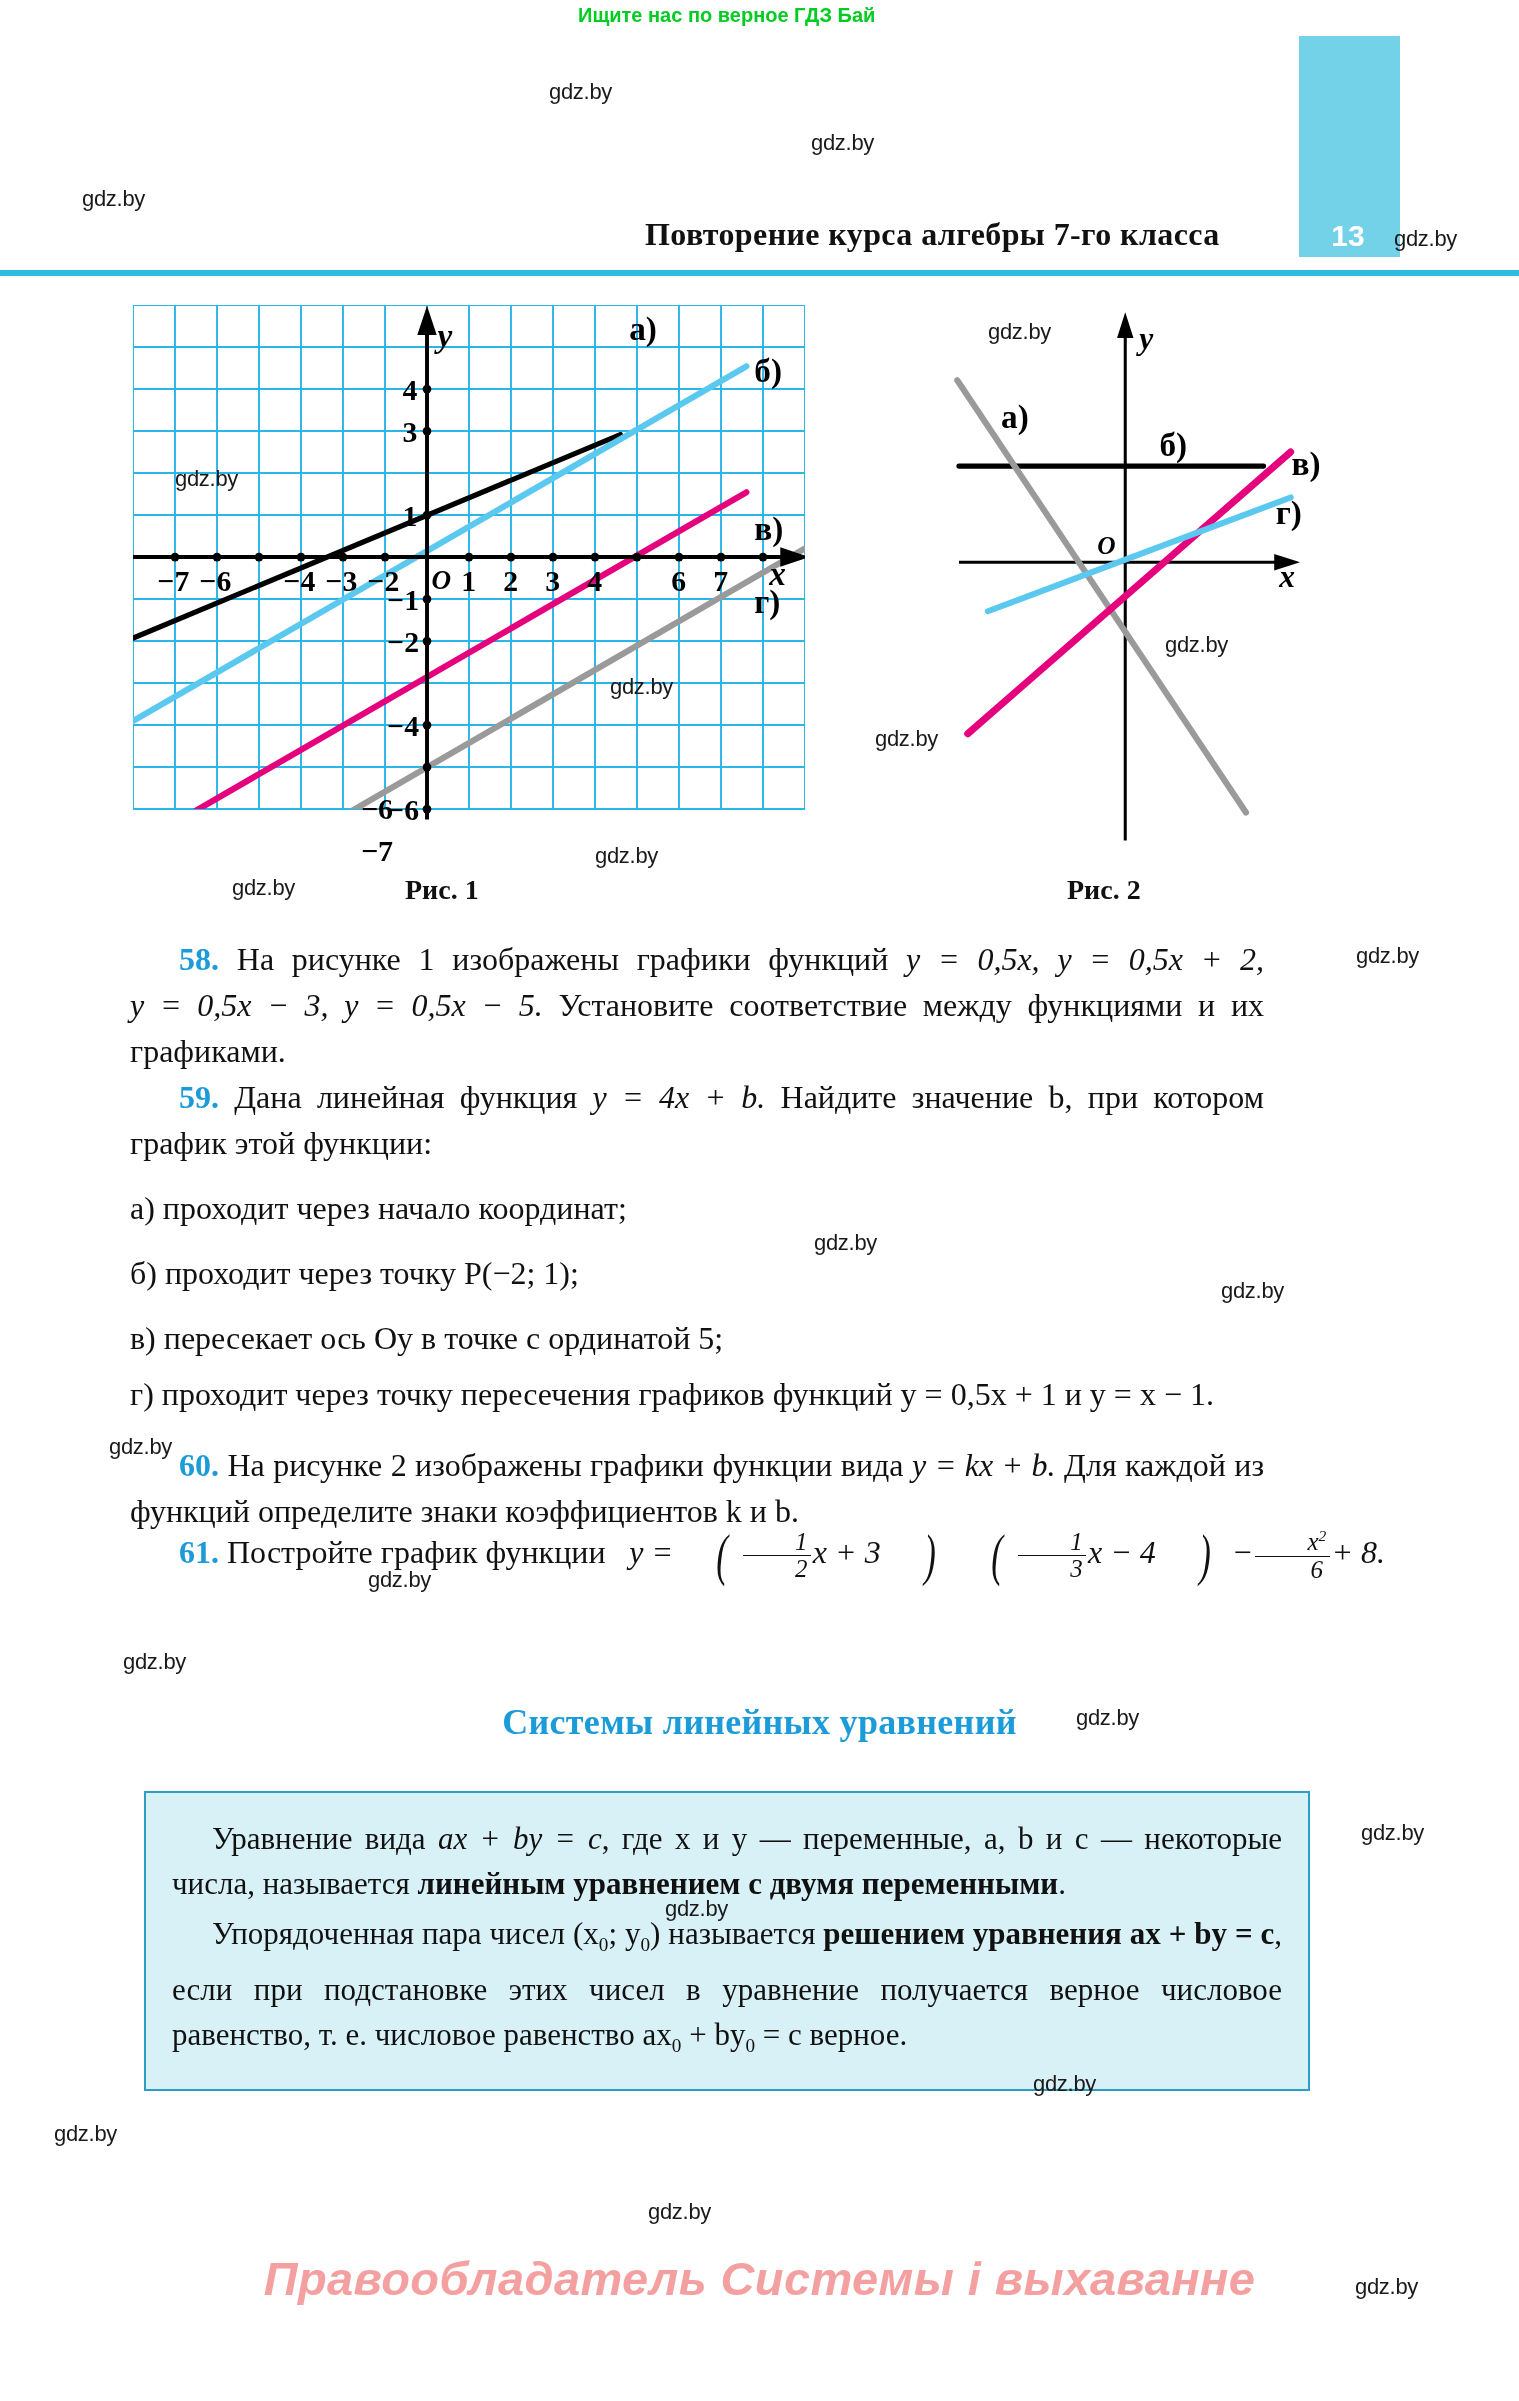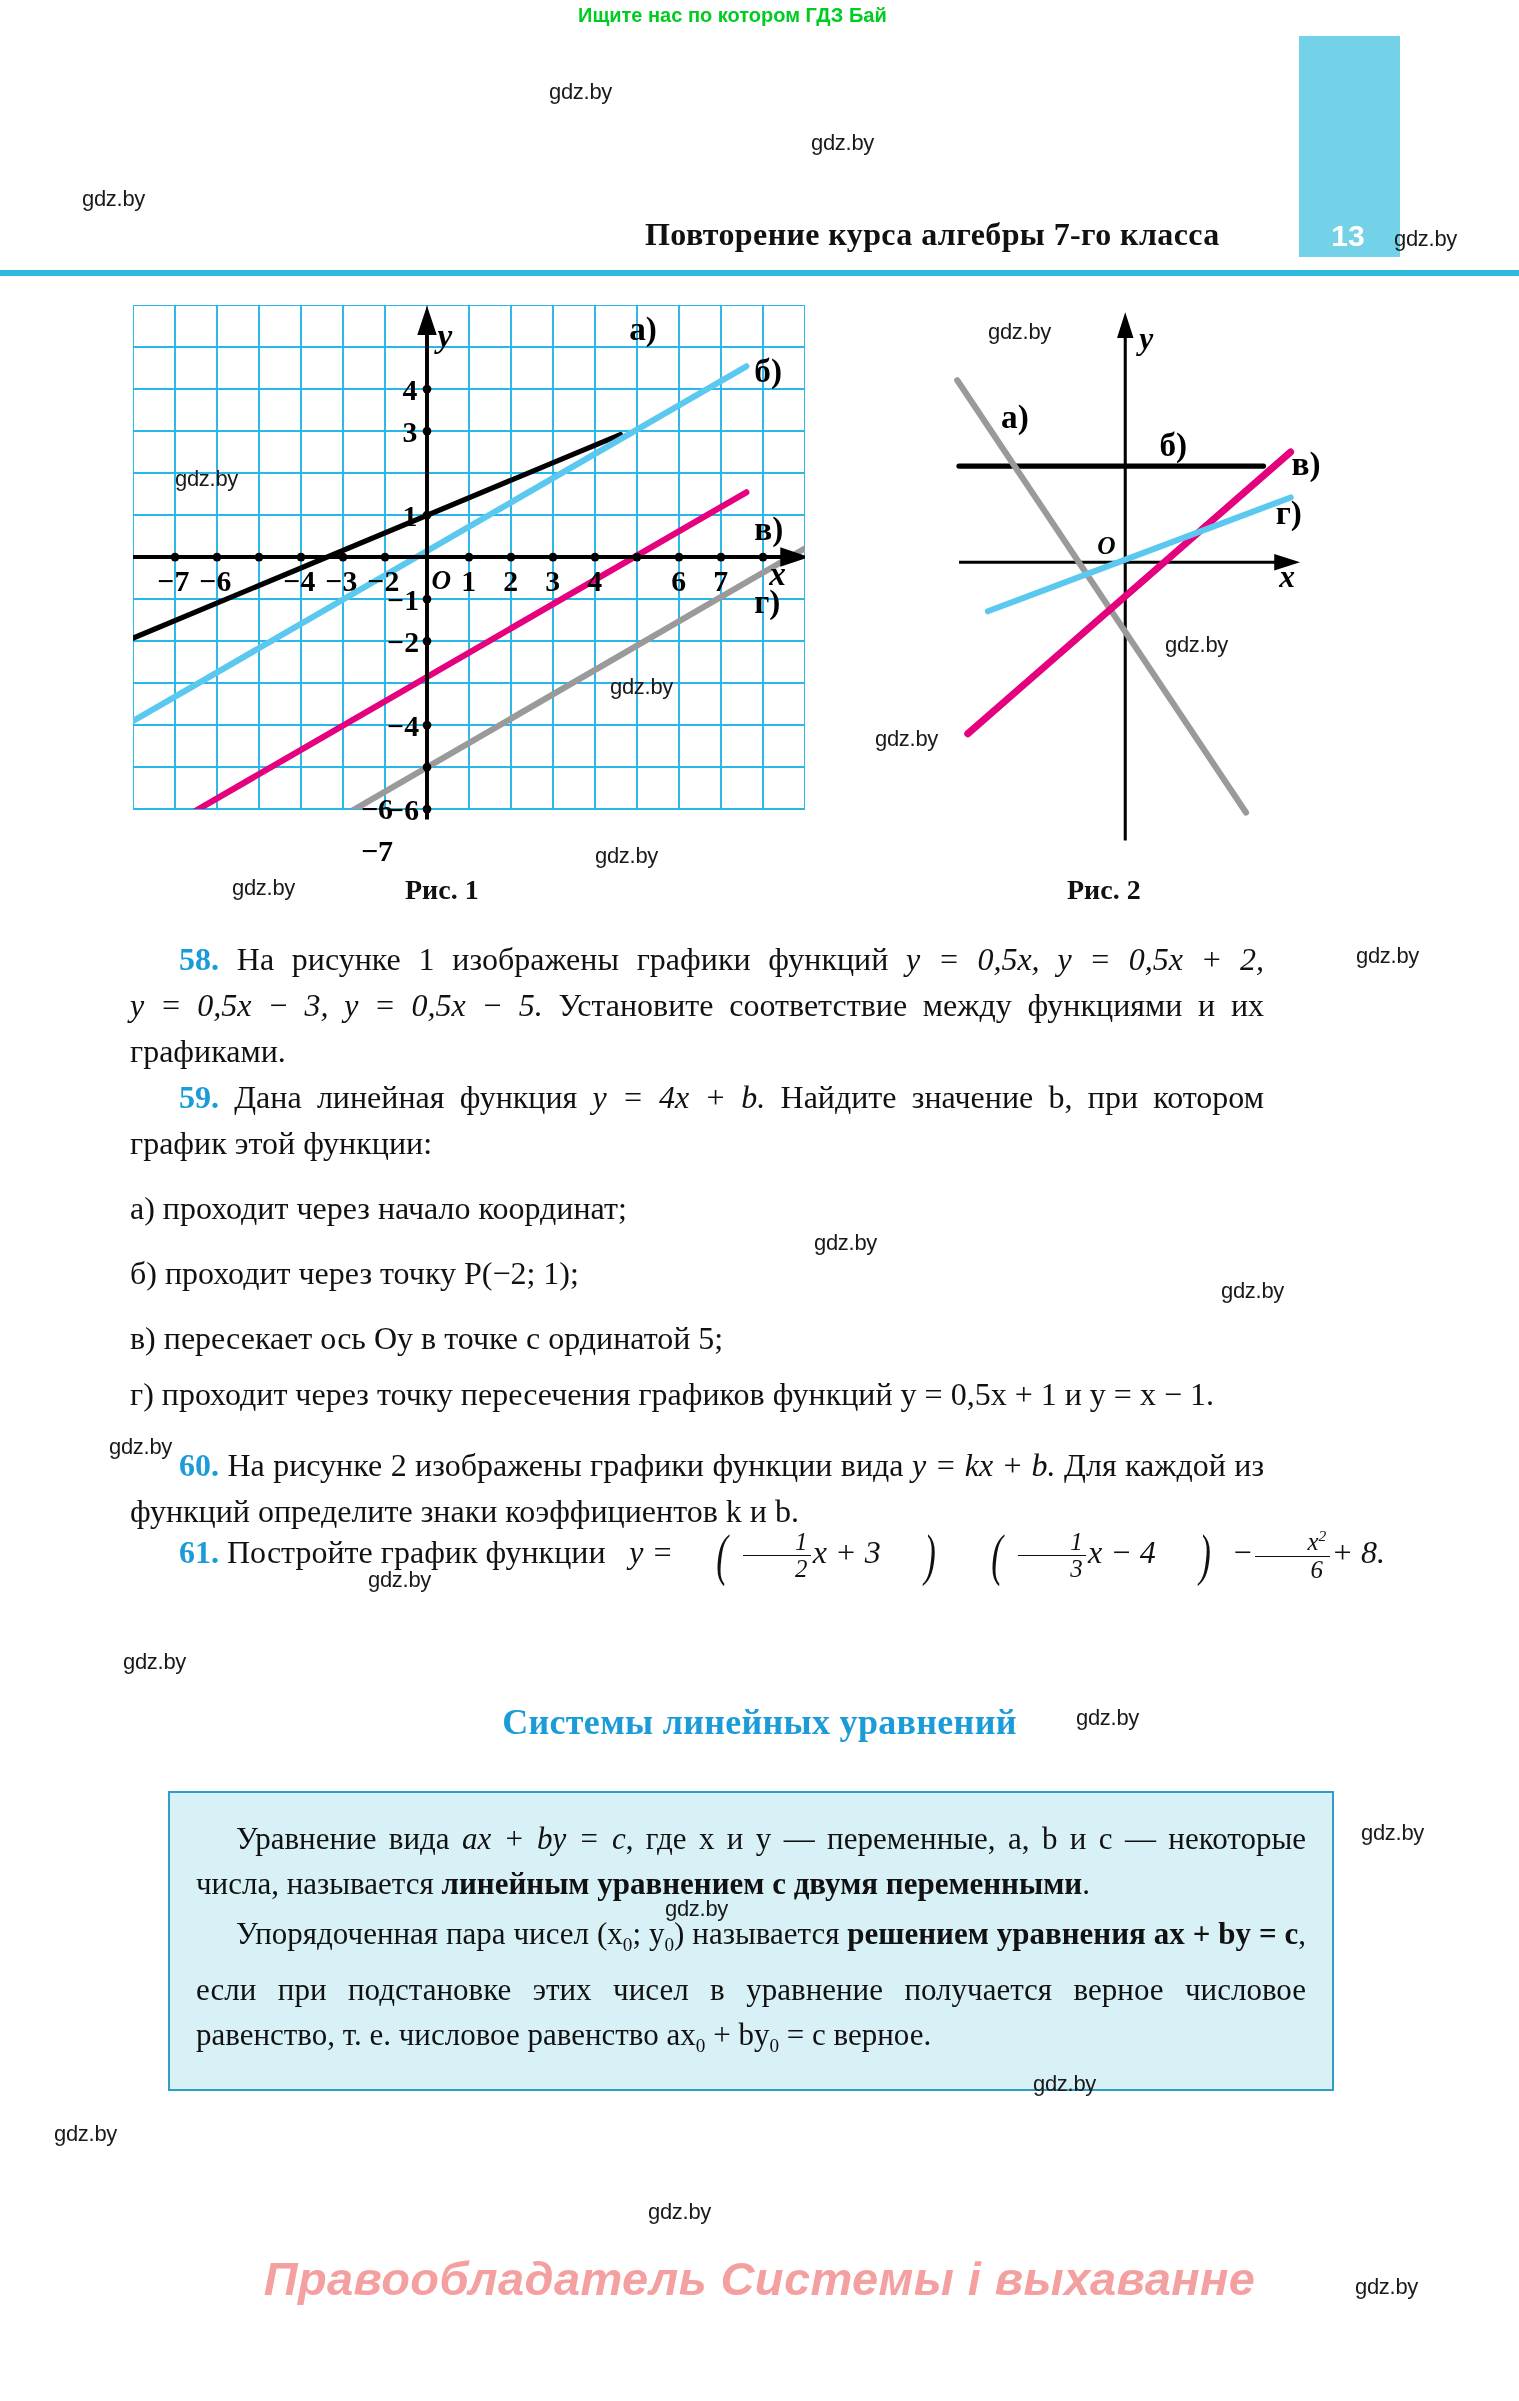--- a/index.html
+++ b/index.html
@@ -42,21 +42,21 @@
      text-justify:inter-word;margin:0;}
   .num{color:#1b9cd8;font-weight:bold;}
   .it{font-style:italic;}
   .nowrap{white-space:nowrap;}
 
   .sect-title{position:absolute;left:0;top:1701px;width:1519px;text-align:center;
      font-size:36px;font-weight:bold;color:#1b9cd8;letter-spacing:0.3px;}
 
   
   .defbox{position:absolute;left:144px;top:1791px;width:1166px;height:300px;
-     background:#d8f1f7;border:2.6px solid #2e9fc4;box-sizing:border-box;margin-left:24px;}
+     background:#d8f1f7;border:2.6px solid #2e9fc4;box-sizing:border-box;}
   .defbox .inner{padding:23px 26px 0 26px;}
   .defbox p{margin:0;font-size:31px;line-height:45px;color:#111;text-align:justify;}
   .ind{text-indent:40px;}
   .b{font-weight:bold;}
   sub{font-size:0.62em;}
 
   
   .rights{position:absolute;left:0;top:2251px;width:1519px;text-align:center;
      font-family:"Liberation Sans",sans-serif;font-style:italic;font-weight:bold;
      font-size:47px;color:#f4a0a0;letter-spacing:0.4px;white-space:nowrap;}
@@ -70,21 +70,21 @@
   .frac .d{display:block;padding:0 3.5px;}
   .paren{display:inline-block;font-size:1.75em;vertical-align:middle;
         transform:scaleX(0.62);font-family:"Liberation Serif",serif;}
   sup{font-size:0.62em;}
 </style>
 </head>
 <body>
 
 <div class="page">
 
-  <div class="wm-green" style="left:578px;top:3.5px;">Ищите нас по котором ГДЗ Бай</div>
+  <div class="wm-green" style="left:578px;top:3.5px;">Ищите нас по верное ГДЗ Бай</div>
 
   <div class="hdr-tab"></div>
   <div class="hdr-title">Повторение курса алгебры 7-го класса</div>
   <div class="hdr-pagenum">13</div>
   <div class="hdr-rule"></div>
 
   <div class="fig1">
     <svg width="672" height="547" viewBox="0 0 768 625" xmlns="http://www.w3.org/2000/svg">
 
       <g stroke="#29b6e8" stroke-width="2.2" fill="none">

